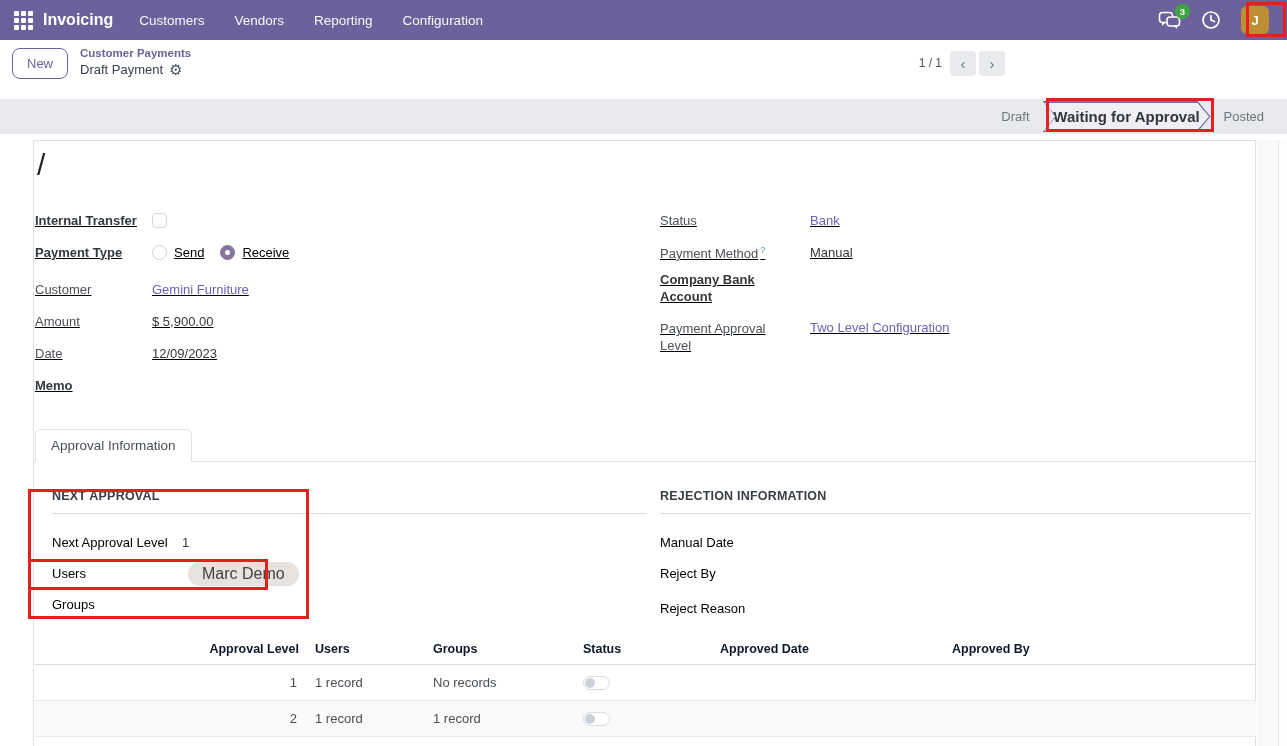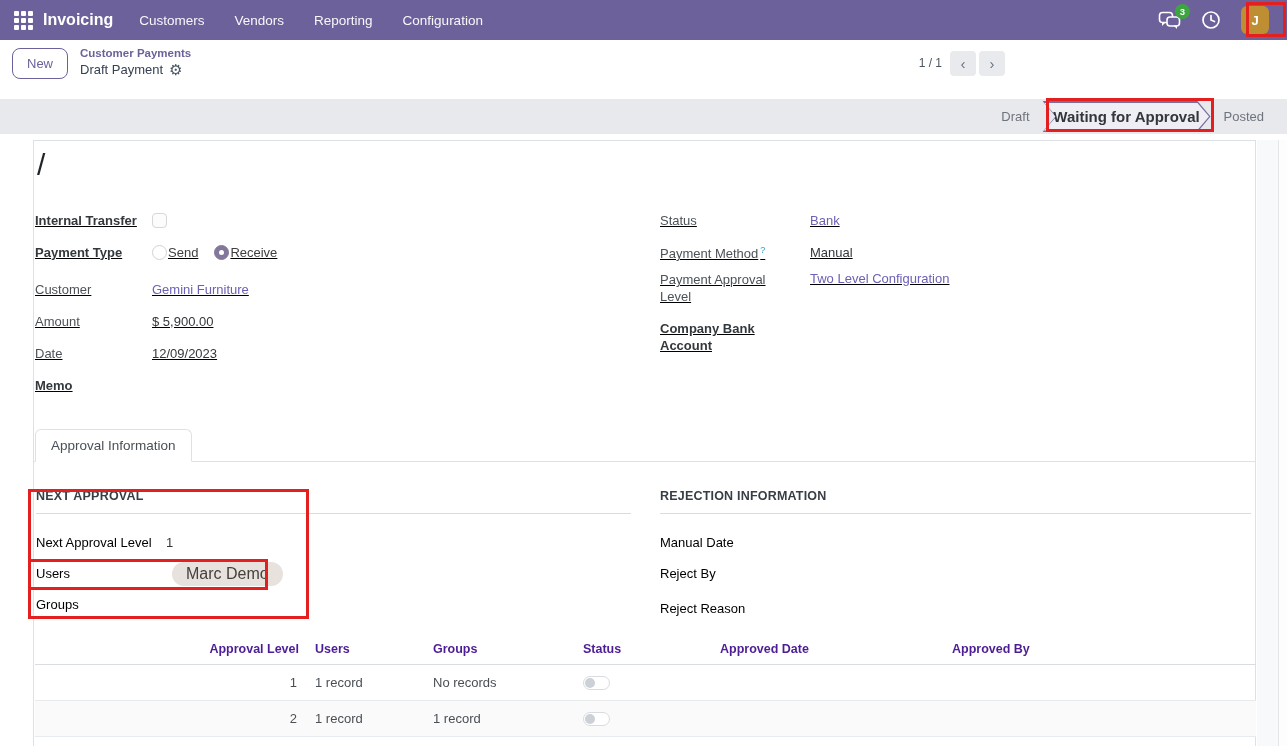--- a/index.html
+++ b/index.html
@@ -55,40 +55,40 @@
   .fg-right .field-label { width:150px; }
   .field-label.bold { font-weight:700; color:#33383d; }
   .field-value { color:#33383d; }
   .link { color:#6B61B5; cursor:pointer; }
   .help-sup { color:#2e9ec7; font-size:9px; vertical-align:super; margin-left:2px; }
 
   .checkbox { width:15px; height:15px; border:1px solid #d5d7db; border-radius:4px; background:#fcfcfd; cursor:pointer; }
   .radio { width:15px; height:15px; border-radius:50%; border:1px solid #cfd2d7; background:#fff; display:inline-block; position:relative; }
   .radio.checked { background:#84779c; border-color:#84779c; }
   .radio.checked::after { content:''; position:absolute; width:5px; height:5px; border-radius:50%; background:#fff; left:4px; top:4px; }
-  .radio-label { color:#404040; margin:0 16px 0 1px; }
+  .radio-label { color:#000000; margin:0 16px 0 7px; }
 
   
   .tabbar { position:absolute; left:34px; top:429px; width:1221px; display:flex; border-bottom:1px solid #dee2e6; }
   .tab { margin-left:1px; margin-bottom:-1px; padding:8px 15px; border:1px solid #dee2e6; border-bottom:1px solid #fff; border-radius:6px 6px 0 0; background:#fff; color:#495057; font-size:13.5px; cursor:pointer; }
 
   
   .section { position:absolute; top:489px; }
-  .sec-left { left:36px; width:595px; }
+  .sec-left { left:52px; width:595px; }
   .sec-right { left:660px; width:591px; }
   .sec-title { font-size:12.5px; font-weight:700; color:#383e45; letter-spacing:.2px; padding-bottom:10px; border-bottom:1px solid #d9dce0; }
   .sec-body { padding-top:13px; }
   .sec-row { display:flex; align-items:center; height:31px; font-size:13px; }
   .sec-label { width:130px; color:#000000; flex-shrink:0; }
   .sec-value { color:#33383d; }
   .tag { background:#e7e2de; color:#45403b; font-size:16px; font-weight:400; border-radius:999px; padding:3px 14px; margin-left:6px; cursor:pointer; }
 
   
   .app-table { position:absolute; left:35px; top:637px; width:1221px; border-collapse:collapse; table-layout:fixed; }
-  .app-table th { font-size:12.5px; font-weight:700; color:#4c1d95; text-align:left; padding:5px 8px 8px; border-bottom:1px solid #d9dce0; }
+  .app-table th { font-size:12.5px; font-weight:700; color:#0f172a; text-align:left; padding:5px 8px 8px; border-bottom:1px solid #d9dce0; }
   .app-table th.num { text-align:right; }
   .app-table td { font-size:13px; color:#4a4f55; padding:0 8px; height:36px; border-bottom:1px solid #e8ebee; }
   .app-table td.num { text-align:right; padding-right:10px; }
   .app-table tr.even td { background:#fafafa; }
   .toggle { display:inline-block; position:relative; width:27px; height:14px; border-radius:8px; background:#fff; border:1px solid #d8dbdf; vertical-align:middle; cursor:pointer; }
   .toggle .knob { position:absolute; left:1px; top:1px; width:10px; height:10px; border-radius:50%; background:#ccd1d7; }
 
   
   .anno { position:absolute; border:3px solid #E3201F; z-index:50; pointer-events:none; }
 
@@ -206,26 +206,26 @@
   <div class="fgroup fg-right">
     <div class="field-row">
       <span class="field-label">Status</span>
       <span class="field-value link">Bank</span>
     </div>
     <div class="field-row">
       <span class="field-label"><span>Payment Method</span><span class="help-sup">?</span></span>
       <span class="field-value">Manual</span>
     </div>
     <div class="field-row tall">
+      <span class="field-label bold" style="width:150px;padding-right:40px;">Company Bank Account</span>
+      <span class="field-value"></span>
+    </div>
+    <div class="field-row tall">
       <span class="field-label" style="width:150px;padding-right:20px;">Payment Approval Level</span>
       <span class="field-value link">Two Level Configuration</span>
-    </div>
-    <div class="field-row tall">
-      <span class="field-label bold" style="width:150px;padding-right:40px;">Company Bank Account</span>
-      <span class="field-value"></span>
     </div>
   </div>
 
   <div class="tabbar">
     <div class="tab">Approval Information</div>
   </div>
 
   <div class="section sec-left">
     <div class="sec-title">NEXT APPROVAL</div>
     <div class="sec-body">

